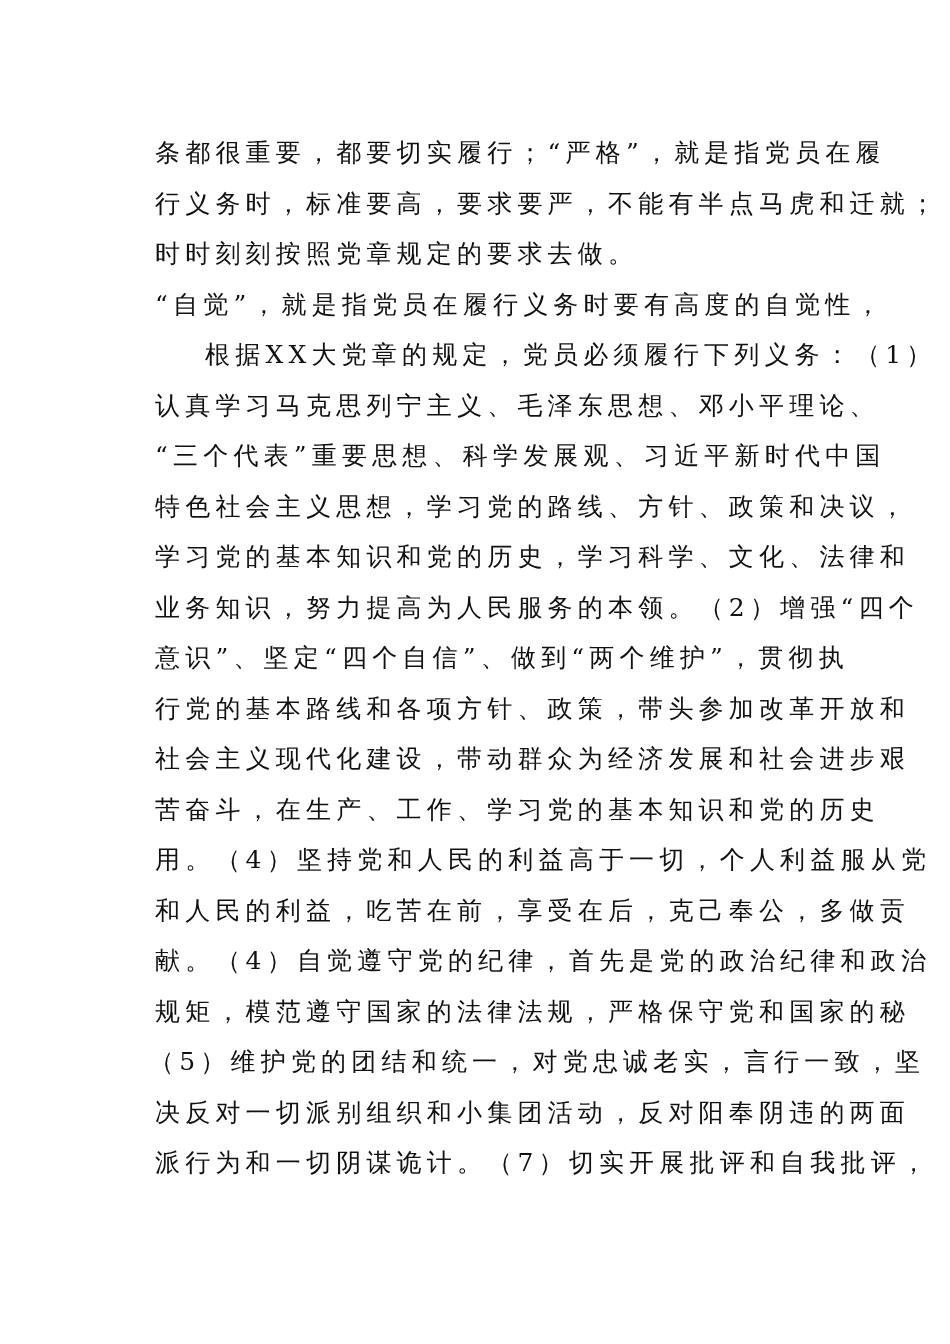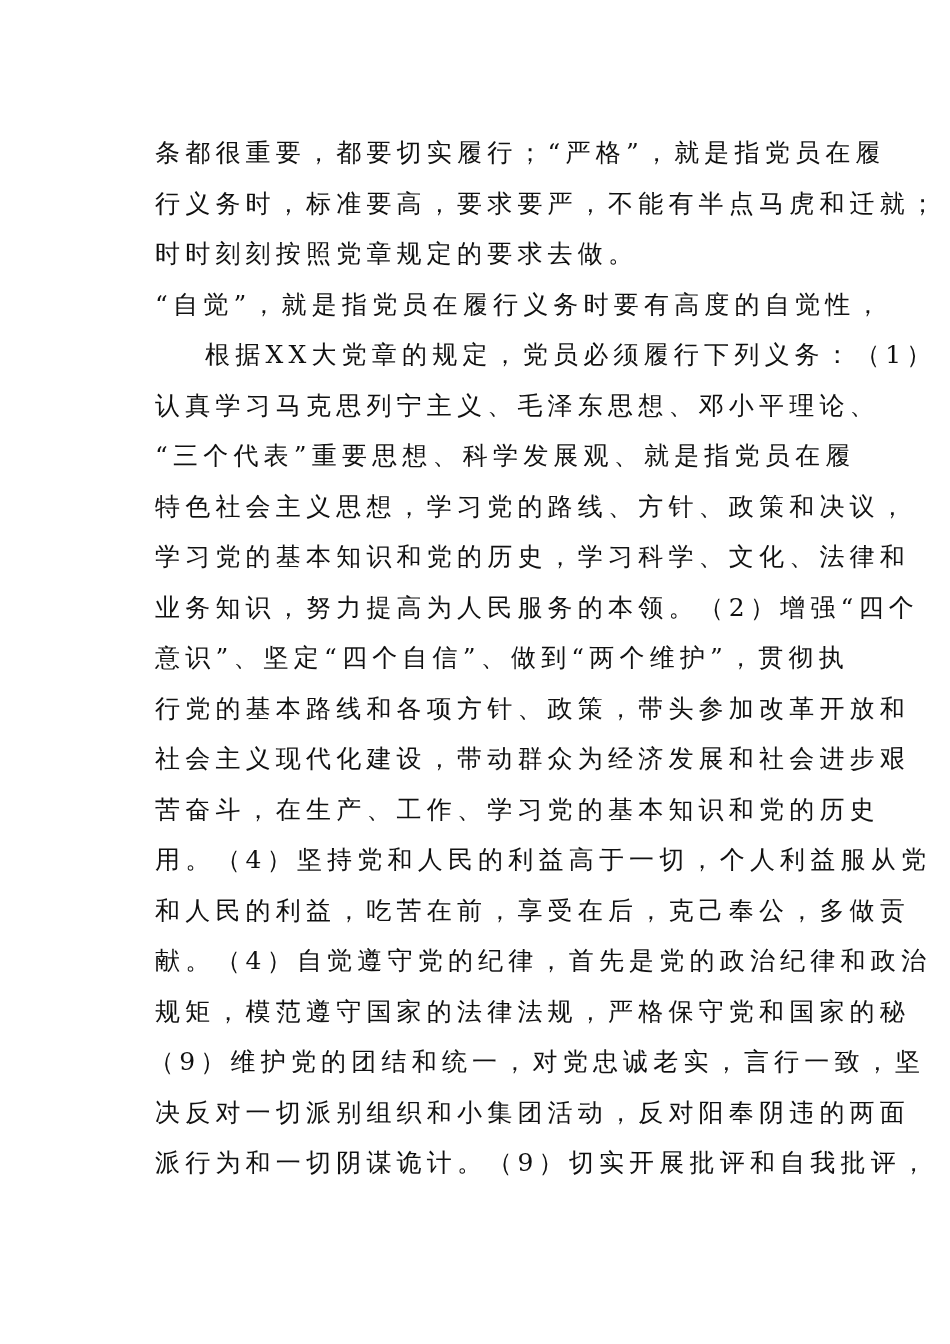--- a/index.html
+++ b/index.html
@@ -53,31 +53,31 @@
     <div class="paragraph">
       <span class="line">条都很重要，都要切实履行；“严格”，就是指党员在履</span>
       <span class="line">行义务时，标准要高，要求要严，不能有半点马虎和迁就；</span>
       <span class="line">时时刻刻按照党章规定的要求去做。</span>
       <span class="line">“自觉”，就是指党员在履行义务时要有高度的自觉性，</span>
     </div>
 
     <div class="paragraph">
       <span class="line indent">根据XX大党章的规定，党员必须履行下列义务：（1）</span>
       <span class="line">认真学习马克思列宁主义、毛泽东思想、邓小平理论、</span>
-      <span class="line">“三个代表”重要思想、科学发展观、就是指党员在履</span>
+      <span class="line">“三个代表”重要思想、科学发展观、习近平新时代中国</span>
       <span class="line">特色社会主义思想，学习党的路线、方针、政策和决议，</span>
       <span class="line">学习党的基本知识和党的历史，学习科学、文化、法律和</span>
       <span class="line">业务知识，努力提高为人民服务的本领。（2）增强“四个</span>
       <span class="line">意识”、坚定“四个自信”、做到“两个维护”，贯彻执</span>
       <span class="line">行党的基本路线和各项方针、政策，带头参加改革开放和</span>
       <span class="line">社会主义现代化建设，带动群众为经济发展和社会进步艰</span>
       <span class="line">苦奋斗，在生产、工作、学习党的基本知识和党的历史</span>
       <span class="line">用。（4）坚持党和人民的利益高于一切，个人利益服从党</span>
       <span class="line">和人民的利益，吃苦在前，享受在后，克己奉公，多做贡</span>
       <span class="line">献。（4）自觉遵守党的纪律，首先是党的政治纪律和政治</span>
       <span class="line">规矩，模范遵守国家的法律法规，严格保守党和国家的秘</span>
-      <span class="line hang">（9）维护党的团结和统一，对党忠诚老实，言行一致，坚</span>
+      <span class="line hang">（5）维护党的团结和统一，对党忠诚老实，言行一致，坚</span>
       <span class="line">决反对一切派别组织和小集团活动，反对阳奉阴违的两面</span>
-      <span class="line">派行为和一切阴谋诡计。（9）切实开展批评和自我批评，</span>
+      <span class="line">派行为和一切阴谋诡计。（7）切实开展批评和自我批评，</span>
     </div>
 
   </div>
 </div>
 
 </body></html>

